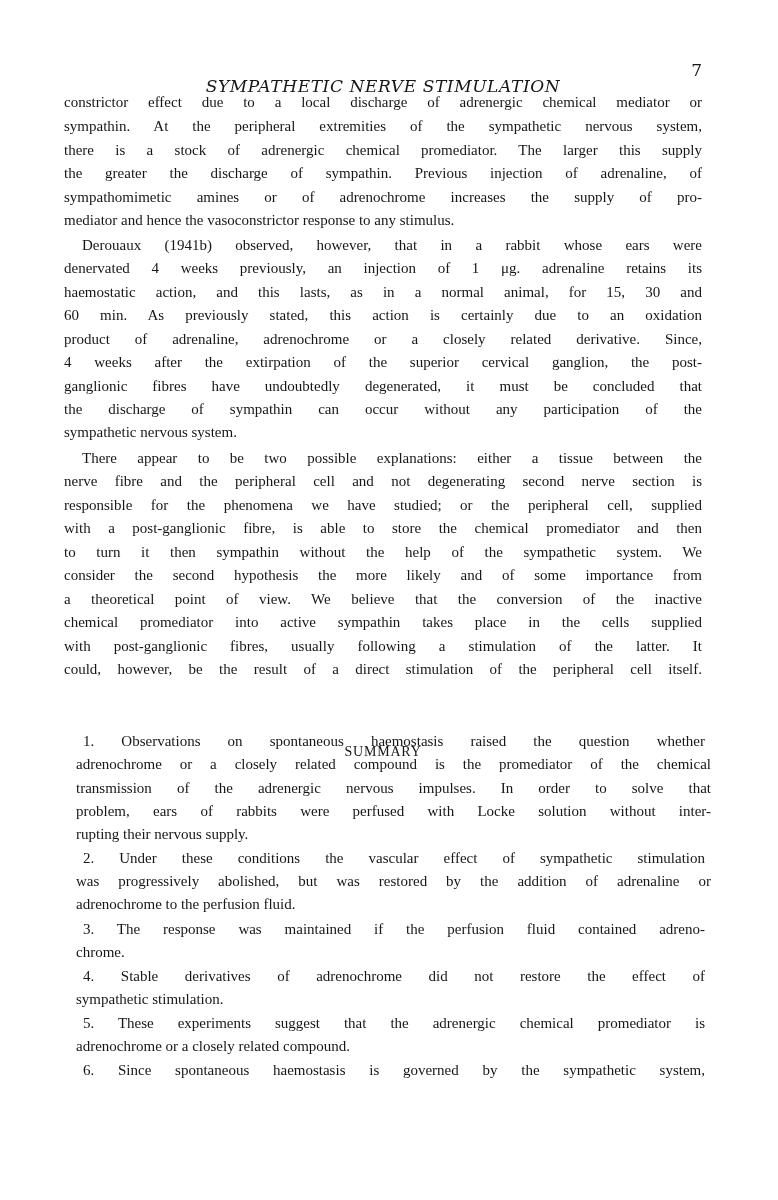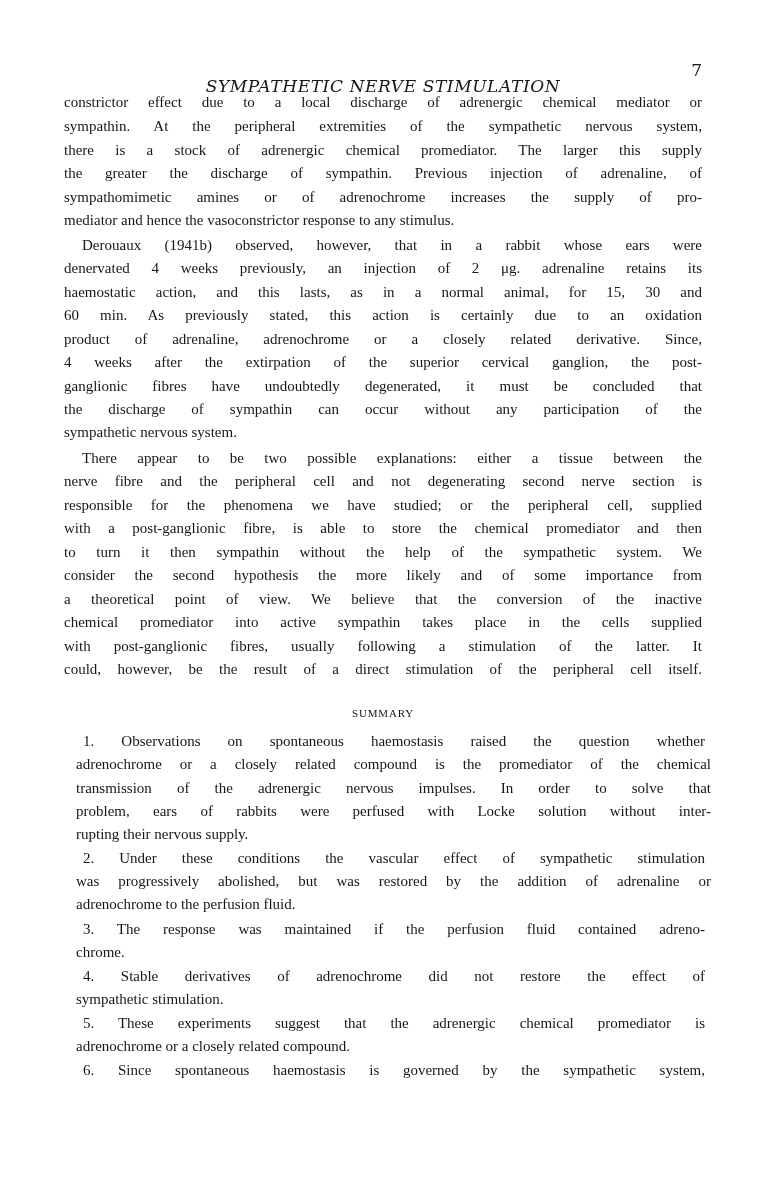--- a/index.html
+++ b/index.html
@@ -10,22 +10,22 @@
   .running-title { position: absolute; left: 0; right: 0; text-align: center; font-style: italic;
                    font-size: 17px; letter-spacing: 0.6px; top: 0; margin-top: 16px; }
   .page-number { position: absolute; right: 0; top: 0; font-size: 17px; }
   .line { position: absolute; left: 0; width: 638px; font-size: 15px; line-height: 24px;
           white-space: nowrap; text-align: justify; text-align-last: justify;
           font-family: "Liberation Serif", "DejaVu Serif", serif; transform-origin: left center; }
   .line.last { text-align-last: left; }
   .line.indent { left: 18px; width: 620px; }
   .line.item-first { left: 13px; width: 622px; margin-left: 6px; }
   .line.item-cont { left: 12px; width: 635px; }
-  .heading { position: absolute; left: 0; width: 638px; text-align: center; font-size: 11px;
-             letter-spacing: 0.8px; font-family: "Liberation Serif", serif; }
+  .heading { position: absolute; left: 0; width: 638px; text-align: center; font-size: 14px;
+             letter-spacing: 0.8px; font-family: "Liberation Serif", serif; margin-top: 37px; }
 </style>
 </head>
 <body>
 
 <div class="page">
   <div class="running-head">
     <div class="running-title">SYMPATHETIC NERVE STIMULATION</div>
     <div class="page-number">7</div>
   </div>
 
@@ -33,21 +33,21 @@
     <div class="line" style="top:90px">constrictor effect due to a local discharge of adrenergic chemical mediator or</div>
     <div class="line" style="top:114px">sympathin.  At the peripheral extremities of the sympathetic nervous system,</div>
     <div class="line" style="top:138px">there is a stock of adrenergic chemical promediator.  The larger this supply</div>
     <div class="line" style="top:161px">the greater the discharge of sympathin.  Previous injection of adrenaline, of</div>
     <div class="line" style="top:185px">sympathomimetic amines or of adrenochrome increases the supply of pro-</div>
     <div class="line last" style="top:208px">mediator and hence the vasoconstrictor response to any stimulus.</div>
   </div>
 
   <div>
     <div class="line indent" style="top:233px">Derouaux (1941b) observed, however, that in a rabbit whose ears were</div>
-    <div class="line" style="top:256px">denervated 4 weeks previously, an injection of 2 μg. adrenaline retains its</div>
+    <div class="line" style="top:256px">denervated 4 weeks previously, an injection of 1 μg. adrenaline retains its</div>
     <div class="line" style="top:280px">haemostatic action, and this lasts, as in a normal animal, for 15, 30 and</div>
     <div class="line" style="top:303px">60 min.  As previously stated, this action is certainly due to an oxidation</div>
     <div class="line" style="top:327px">product of adrenaline, adrenochrome or a closely related derivative.  Since,</div>
     <div class="line" style="top:350px">4 weeks after the extirpation of the superior cervical ganglion, the post-</div>
     <div class="line" style="top:374px">ganglionic fibres have undoubtedly degenerated, it must be concluded that</div>
     <div class="line" style="top:397px">the discharge of sympathin can occur without any participation of the</div>
     <div class="line last" style="top:420px">sympathetic nervous system.</div>
   </div>
 
   <div>

